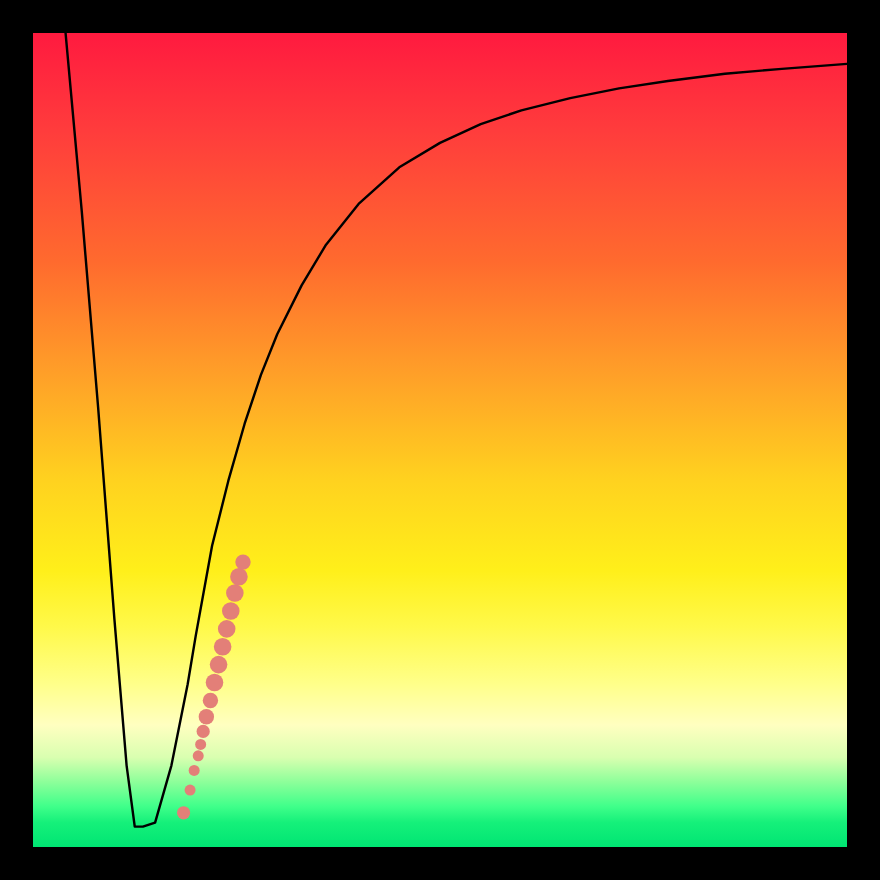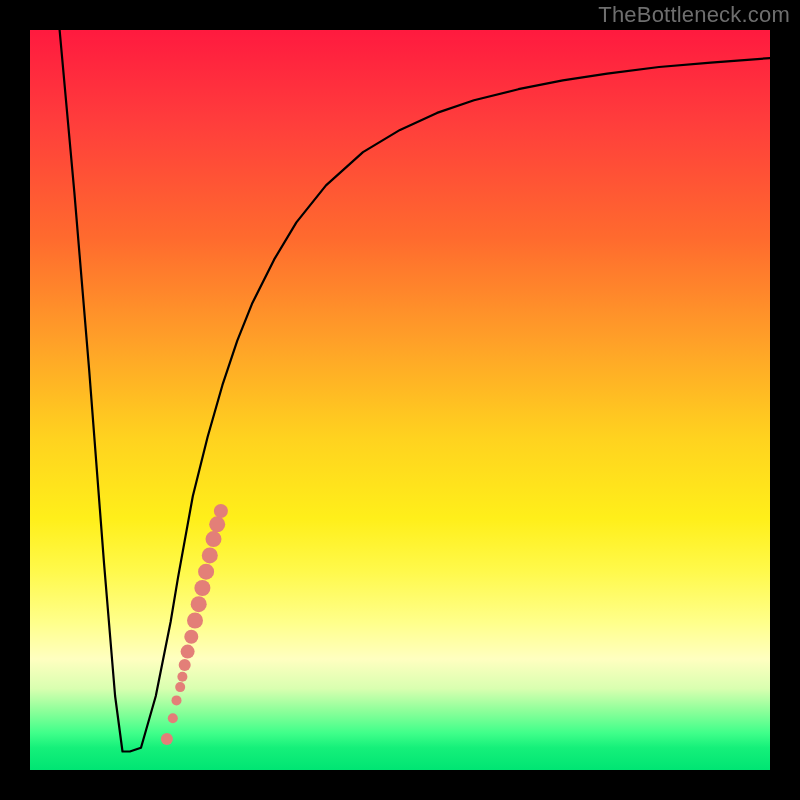--- a/index.html
+++ b/index.html
@@ -57,21 +57,20 @@
     top: 0;
     width: 740px;
     height: 740px;
     pointer-events: none;
   }
 </style>
 </head>
 <body>
 
 <div class="frame">
-  <div class="watermark">TheBottleneck.com</div>
   <div class="plot">
     <svg class="curve" viewBox="0 0 740 740">
       <path id="curve-path" fill="none" stroke="#000" stroke-width="2.2" stroke-linejoin="round" stroke-linecap="round" d="M29.6 0.0 L44.4 162.8 L59.2 340.4 L74.0 532.8 L85.1 666.0 L92.5 721.5 L99.9 721.5 L111.0 717.8 L125.8 666.0 L140.6 592.0 L148.0 547.6 L162.8 466.2 L177.6 407.0 L192.4 355.2 L207.2 310.8 L222.0 273.8 L244.2 229.4 L266.4 192.4 L296.0 155.4 L333.0 122.1 L370.0 99.9 L407.0 82.9 L444.0 70.3 L488.4 59.2 L532.8 50.3 L577.2 43.7 L629.0 37.0 L680.8 32.6 L740.0 28.1 "></path>
       <g id="markers">
           <circle cx="136.9" cy="708.9" r="6" fill="#e37f78"></circle>
           <circle cx="142.8" cy="688.2" r="5" fill="#e37f78"></circle>
           <circle cx="146.5" cy="670.4" r="5" fill="#e37f78"></circle>
           <circle cx="150.2" cy="657.1" r="5" fill="#e37f78"></circle>
           <circle cx="152.4" cy="646.8" r="5" fill="#e37f78"></circle>
           <circle cx="154.7" cy="634.9" r="6" fill="#e37f78"></circle>

